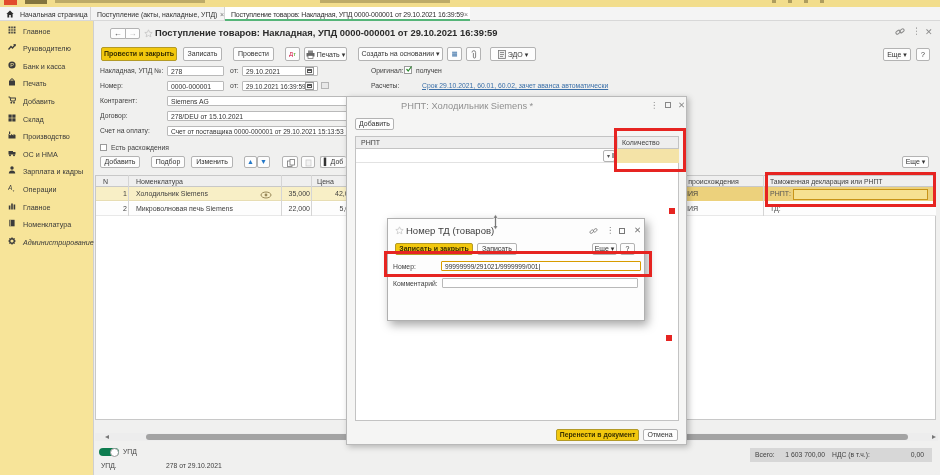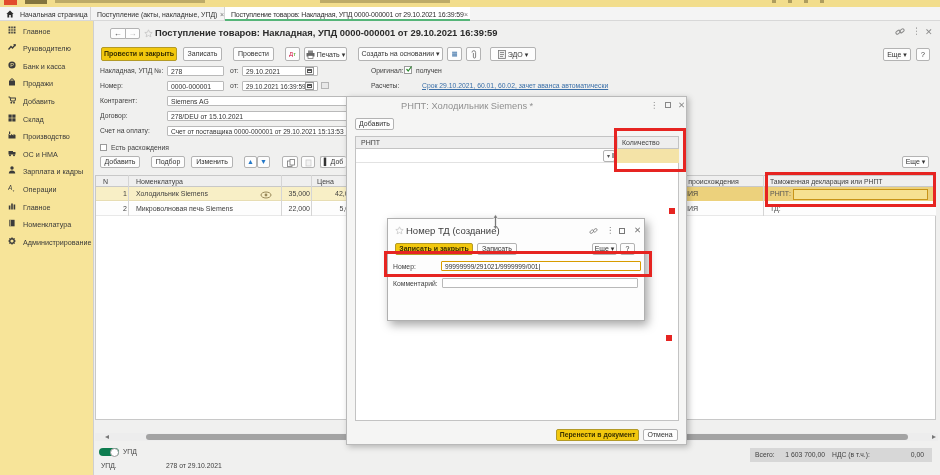--- a/index.html
+++ b/index.html
@@ -66,21 +66,21 @@
         <circle cx="4" cy="4" r="3.6" fill="#3b3b3b"></circle>
         <text x="2.3" y="6.2" font-size="5.5" fill="#f7e499" font-family="Liberation Sans">P</text>
       </svg>
     <span class="lbl" style="left:15px;top:1px;color:#3a3a3a;font-size:7.2px;">Банк и касса</span>
     </div>
     <div class="abs" style="left: 8px; top: 57.3px; width: 86px; height: 10px;">
       <svg width="8" height="8" style="left:0;top:0;" viewBox="0 0 8 8">
         <rect x="1" y="2.5" width="6" height="5" fill="#3b3b3b"></rect>
         <path d="M2.5 2.5 a1.5 1.7 0 0 1 3 0" stroke="#3b3b3b" stroke-width="1" fill="none"></path>
       </svg>
-    <span class="lbl" style="left:15px;top:1px;color:#3a3a3a;font-size:7.2px;">Продажи</span>
+    <span class="lbl" style="left:15px;top:1px;color:#3a3a3a;font-size:7.2px;">Печать</span>
     </div>
     <div class="abs" style="left: 8px; top: 74.9px; width: 86px; height: 10px;">
       <svg width="8" height="8" style="left:0;top:0;" viewBox="0 0 8 8">
         <path d="M0.5 1 h1.4 l1 4 h4 l0.9 -3 h-5.7" stroke="#3b3b3b" stroke-width="1" fill="none"></path>
         <circle cx="3.3" cy="6.7" r="0.9" fill="#3b3b3b"></circle>
         <circle cx="6" cy="6.7" r="0.9" fill="#3b3b3b"></circle>
       </svg>
     <span class="lbl" style="left:15px;top:1px;color:#3a3a3a;font-size:7.2px;">Добавить</span>
     </div>
     <div class="abs" style="left: 8px; top: 92.5px; width: 86px; height: 10px;">
@@ -135,21 +135,21 @@
         <rect x="1.2" y="0.8" width="5.4" height="6.5" fill="#3b3b3b"></rect>
         <path d="M2.3 0.8 V7.3" stroke="#f7e499" stroke-width="0.7"></path>
       </svg>
     <span class="lbl" style="left:15px;top:1px;color:#3a3a3a;font-size:7.2px;">Номенклатура</span>
     </div>
     <div class="abs" style="left: 8px; top: 215.7px; width: 86px; height: 10px;">
       <svg width="8" height="8" style="left:0;top:0;" viewBox="0 0 8 8">
         <circle cx="4" cy="4" r="2.3" fill="none" stroke="#3b3b3b" stroke-width="1.4"></circle>
         <path d="M4 0.3 V2 M4 6 V7.7 M0.3 4 H2 M6 4 H7.7 M1.4 1.4 L2.6 2.6 M5.4 5.4 L6.6 6.6 M6.6 1.4 L5.4 2.6 M2.6 5.4 L1.4 6.6" stroke="#3b3b3b" stroke-width="1"></path>
       </svg>
-    <span class="lbl" style="left:15px;top:1px;color:#3a3a3a;font-size:7.2px;">Администрирование</span>
+    <span class="lbl" style="left:15px;top:1px;color:#3a3a3a;font-size:7.2px;font-style:italic;">Администрирование</span>
     </div>
   </div>
 
 <div class="btn" style="left:110px;top:28px;width:15.5px;height:10.5px;line-height:9px;color:#444;border-radius:2px 0 0 2px;font-size:8px;">←</div>
 <div class="btn" style="left:125px;top:28px;width:15px;height:10.5px;line-height:9px;color:#b5b5b5;border-radius:0 2px 2px 0;font-size:8px;">→</div>
 <svg width="9" height="9" style="left:144px;top:29px;" viewBox="0 0 11 11">
     <path d="M5.5 1 L6.9 4 L10 4.3 L7.7 6.4 L8.4 9.6 L5.5 7.9 L2.6 9.6 L3.3 6.4 L1 4.3 L4.1 4 Z" fill="none" stroke="#c4c4c4" stroke-width="1"></path>
   </svg>
 <div class="lbl" style="left:155px;top:27px;font-size:9.4px;font-weight:bold;color:#2b2b2b;">Поступление товаров: Накладная, УПД 0000-000001 от 29.10.2021 16:39:59</div>
 
@@ -310,21 +310,21 @@
   <div class="abs" style="left:270px;top:52px;width:62px;height:14px;background:#f4e3a7;"></div>
 
   <div class="btn ybtn" style="left:209px;top:332px;width:83px;height:12px;line-height:10px;font-size:6.8px;">Перенести в документ</div>
   <div class="btn" style="left:295.5px;top:332px;width:35px;height:12px;line-height:10px;">Отмена</div>
 </div>
 
 <div class="abs" id="dlg2" style="left:387px;top:217.5px;width:258px;height:103px;background:#fdfdfd;border:1px solid #b0b0b0;box-shadow:3px 4px 9px rgba(0,0,0,.35);z-index:20;">
   <svg width="9" height="9" style="left:7px;top:7px;" viewBox="0 0 11 11">
       <path d="M5.5 1 L6.9 4 L10 4.3 L7.7 6.4 L8.4 9.6 L5.5 7.9 L2.6 9.6 L3.3 6.4 L1 4.3 L4.1 4 Z" fill="none" stroke="#c9c9c9" stroke-width="1"></path>
     </svg>
-  <div class="lbl" style="left:18px;top:6px;font-size:9.5px;color:#3d3d3d;">Номер ТД (создание)</div>
+  <div class="lbl" style="left:18px;top:6px;font-size:9.5px;color:#3d3d3d;">Номер ТД (товаров)</div>
   <svg width="9" height="8" style="left:201px;top:8px;" viewBox="0 0 10 9">
       <g stroke="#8b8b8b" stroke-width="1" fill="none">
         <rect x="0.7" y="3.8" width="4.8" height="2.8" rx="1.4" transform="rotate(-38 3.1 5.2)"></rect>
         <rect x="4.5" y="2.4" width="4.8" height="2.8" rx="1.4" transform="rotate(-38 6.9 3.8)"></rect>
       </g>
     </svg>
   <div class="lbl" style="left:218px;top:6px;font-size:8.5px;color:#777;">⋮</div>
   <div class="abs" style="left:231px;top:9px;width:6px;height:6px;border:1px solid #777;"></div>
   <div class="lbl" style="left:246px;top:6px;font-size:8.5px;color:#777;">✕</div>
   <div class="btn ybtn" style="left:7px;top:24.5px;width:78px;height:12px;line-height:10px;">Записать и закрыть</div>

